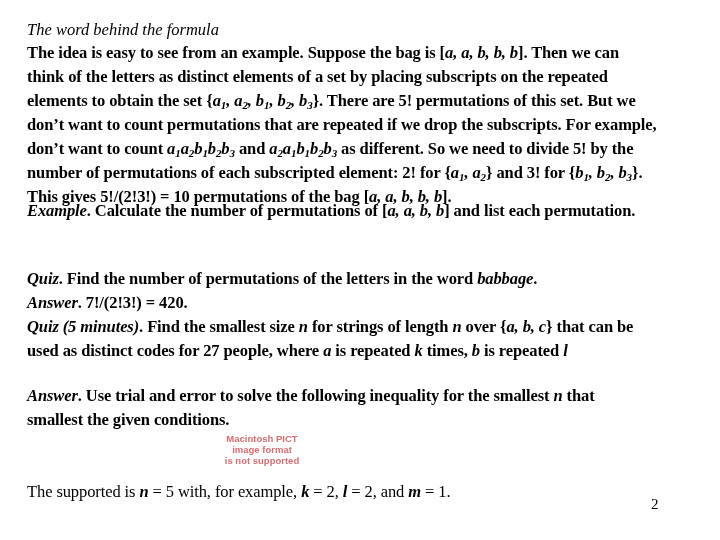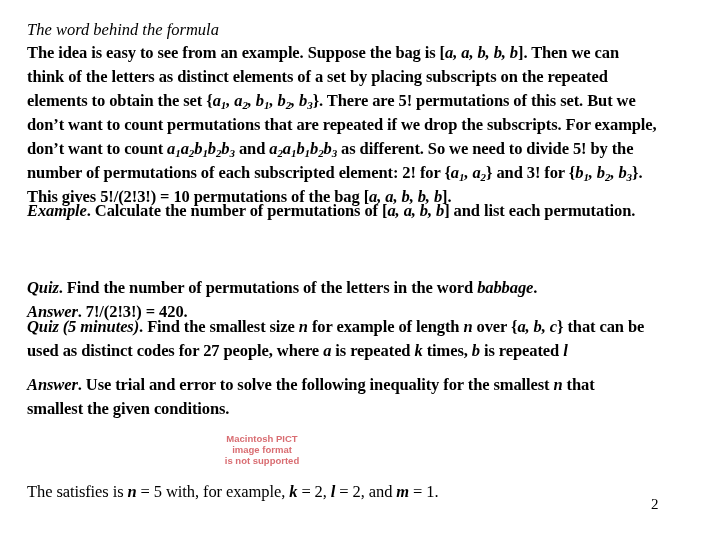--- a/index.html
+++ b/index.html
@@ -26,35 +26,35 @@
   <span class="row">don’t want to count permutations that are repeated if we drop the subscripts. For example,</span>
   <span class="row"><span>don’t want to count </span><span class="it">a<sub>1</sub>a<sub>2</sub>b<sub>1</sub>b<sub>2</sub>b<sub>3</sub></span> <span> and </span><span class="it">a<sub>2</sub>a<sub>1</sub>b<sub>1</sub>b<sub>2</sub>b<sub>3</sub></span><span> as different. So we need to divide 5! by the</span></span>
   <span class="row"><span>number of permutations of each subscripted element: 2! for {</span><span class="it">a<sub>1</sub>, a<sub>2</sub></span><span>} and 3! for {</span><span class="it">b<sub>1</sub>, b<sub>2</sub>, b<sub>3</sub></span><span>}.</span></span>
   <span class="row"><span>This gives 5!/(2!3!) = 10 permutations of the bag [</span><span class="it">a, a, b, b, b</span><span>].</span></span>
 </div>
 
 <div class="para" style="top:199px;">
   <span class="row"><span class="it">Example</span><span>. Calculate the number of permutations of [</span><span class="it">a, a, b, b</span><span>] and list each permutation.</span></span>
 </div>
 
-<div class="para" style="top:276px;">
+<div class="para" style="top:267px;">
   <span class="row"><span class="it">Quiz</span><span>. Find the number of permutations of the letters in the word </span><span class="it">babbage</span><span>.</span></span>
   <span class="row"><span class="it">Answer</span><span>. 7!/(2!3!) = 420.</span></span>
 </div>
 
 <div class="para" style="top:315px;">
-  <span class="row"><span class="it">Quiz (5 minutes)</span><span>. Find the smallest size </span><span class="it">n</span><span> for example of length </span><span class="it">n</span><span> over {</span><span class="it">a, b, c</span><span>} that can be</span></span>
+  <span class="row"><span class="it">Quiz (5 minutes)</span><span>. Find the smallest size </span><span class="it">n</span><span> for strings of length </span><span class="it">n</span><span> over {</span><span class="it">a, b, c</span><span>} that can be</span></span>
   <span class="row"><span>used as distinct codes for 27 people, where </span><span class="it">a</span><span> is repeated </span><span class="it">k</span><span> times, </span><span class="it">b</span><span> is repeated </span><span class="it">l</span></span>
-  <span class="row" style="margin-top:10px;"><span class="it">Answer</span><span>. Use trial and error to solve the following inequality for the smallest </span><span class="it">n</span><span> that</span></span>
+  <span class="row" style="margin-top:21px;"><span class="it">Answer</span><span>. Use trial and error to solve the following inequality for the smallest </span><span class="it">n</span><span> that</span></span>
   <span class="row">smallest the given conditions.</span>
 </div>
 
 <div class="pict">
   <div>Macintosh PICT</div>
   <div>image format</div>
   <div>is not supported</div>
 </div>
 
 <div class="para" style="top:480px; font-weight:normal;">
-  <span class="row"><span>The satisfies is </span><span class="it">n</span><span> = 5 with, for example, </span><span class="it">k</span><span> = 2, </span><span class="it">l</span><span> = 2, and </span><span class="it">m</span><span> = 1.</span></span>
+  <span class="row"><span>The supported is </span><span class="it">n</span><span> = 5 with, for example, </span><span class="it">k</span><span> = 2, </span><span class="it">l</span><span> = 2, and </span><span class="it">m</span><span> = 1.</span></span>
 </div>
 
 <div class="pagenum">2</div>
 
 </body></html>

